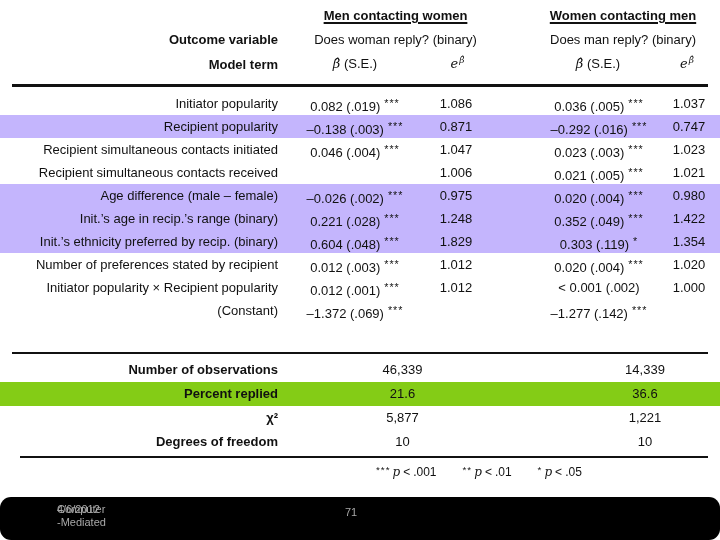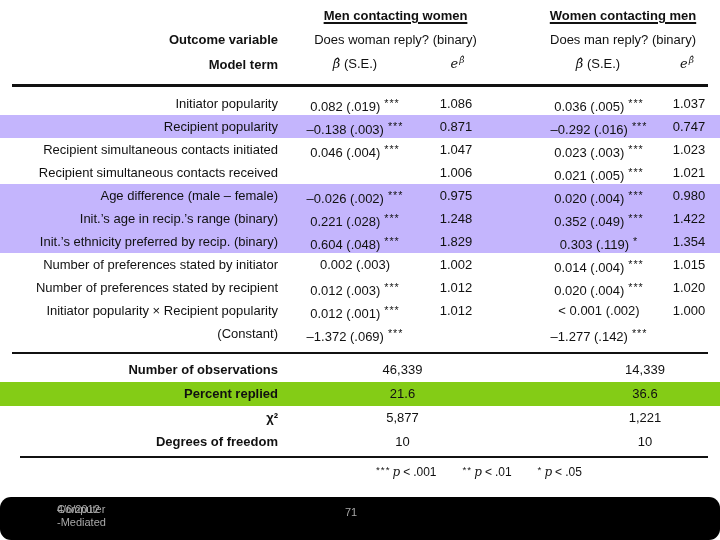--- a/index.html
+++ b/index.html
@@ -139,27 +139,20 @@
   </div>
 
   <div class="trow hl">
     <div class="c c-term">Init.’s ethnicity preferred by recip. (binary)</div>
     <div class="c c-b1"><span>0.604 (.048)</span><span class="stars">***</span></div>
     <div class="c c-e1">1.829</div>
     <div class="c c-b2"><span>0.303 (.119)</span><span class="stars">*</span></div>
     <div class="c c-e2">1.354</div>
   </div>
 
-  <div class="trow">
-    <div class="c c-term">Number of preferences stated by initiator</div>
-    <div class="c c-b1"><span>0.002 (.003)</span></div>
-    <div class="c c-e1">1.002</div>
-    <div class="c c-b2"><span>0.014 (.004)</span><span class="stars">***</span></div>
-    <div class="c c-e2">1.015</div>
-  </div>
 
   <div class="trow">
     <div class="c c-term">Number of preferences stated by recipient</div>
     <div class="c c-b1"><span>0.012 (.003)</span><span class="stars">***</span></div>
     <div class="c c-e1">1.012</div>
     <div class="c c-b2"><span>0.020 (.004)</span><span class="stars">***</span></div>
     <div class="c c-e2">1.020</div>
   </div>
 
   <div class="trow">

